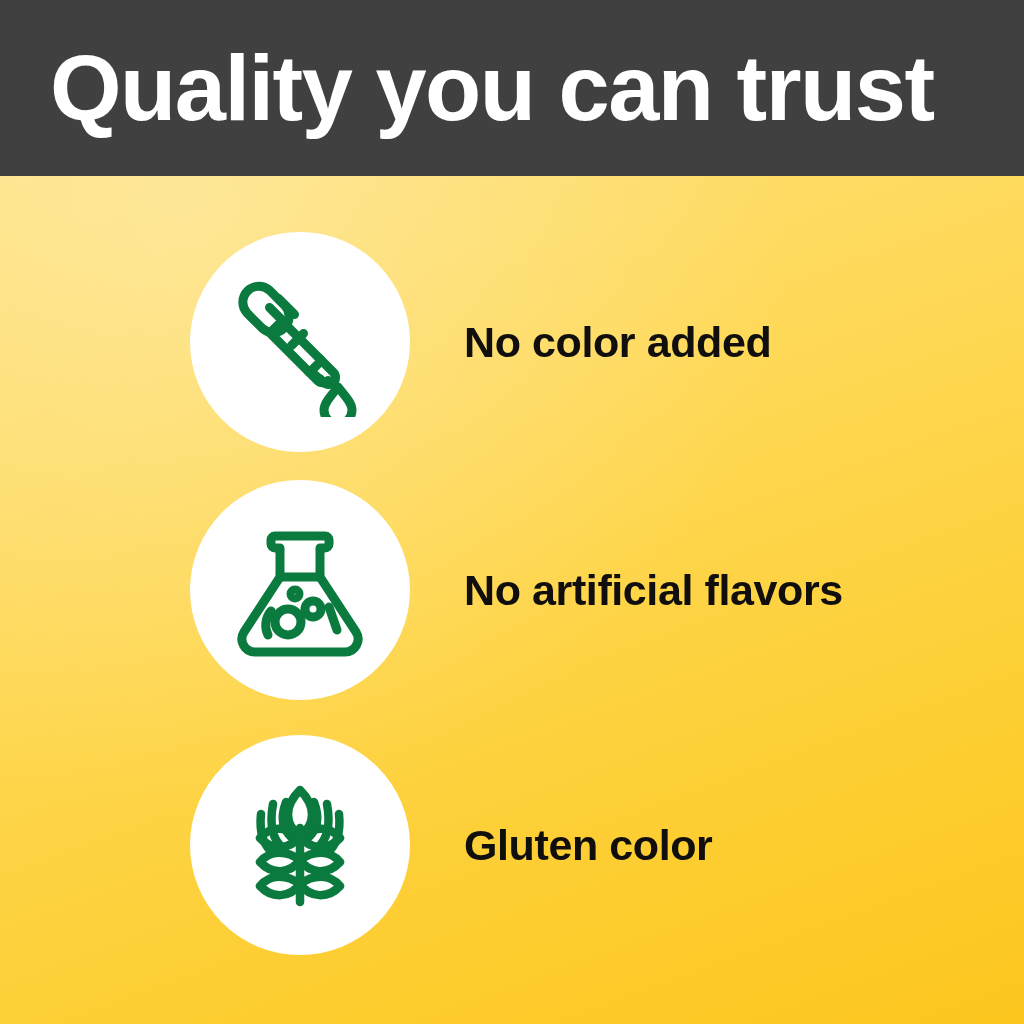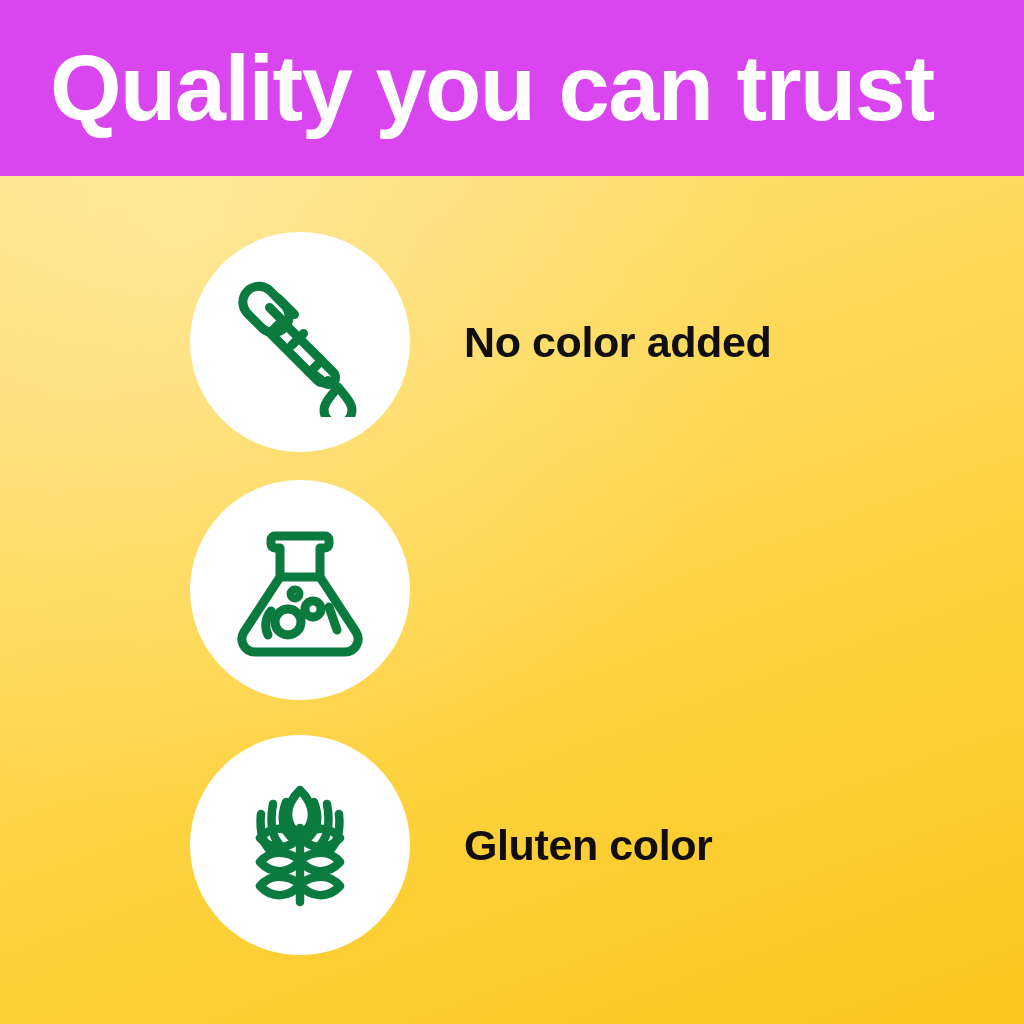--- a/index.html
+++ b/index.html
@@ -22,21 +22,21 @@
     height:1024px;
     overflow:hidden;
   }
 
   
   .header-band {
     position:absolute;
     left:0; top:0;
     width:1024px;
     height:176px;
-    background:#d946ef;
+    background:#404040;
     overflow:hidden;
   }
 
   .header-title {
     position:absolute;
     left:50px;
     top:34px;
     width:950px;
     color:#FFFFFF;
     font-family:"Liberation Sans", sans-serif;
@@ -186,20 +186,21 @@
               <circle cx="63" cy="107" r="13"></circle>
               <circle cx="88" cy="94" r="8"></circle>
               <circle cx="70" cy="79" r="4"></circle>
 
               <path d="M46 96 a22 22 0 0 0 -3 24"></path>
 
               <path d="M104 92 l 8 23"></path>
             </svg>
           </span>
         </div>
+        <div class="feature-label">No artificial flavors</div>
       </div>
 
       <div class="feature-row row-2">
         <div class="icon-badge">
           <span>
             <svg width="150" height="150" viewBox="0 0 150 150" fill="none" stroke="#0B7A3E" stroke-width="8.5" stroke-linecap="round" stroke-linejoin="round">
 
               <path d="M75 132 V58"></path>
 
               <path d="M75 20 c 16 16 16 34 0 46 c -16 -12 -16 -30 0 -46 Z"></path>

